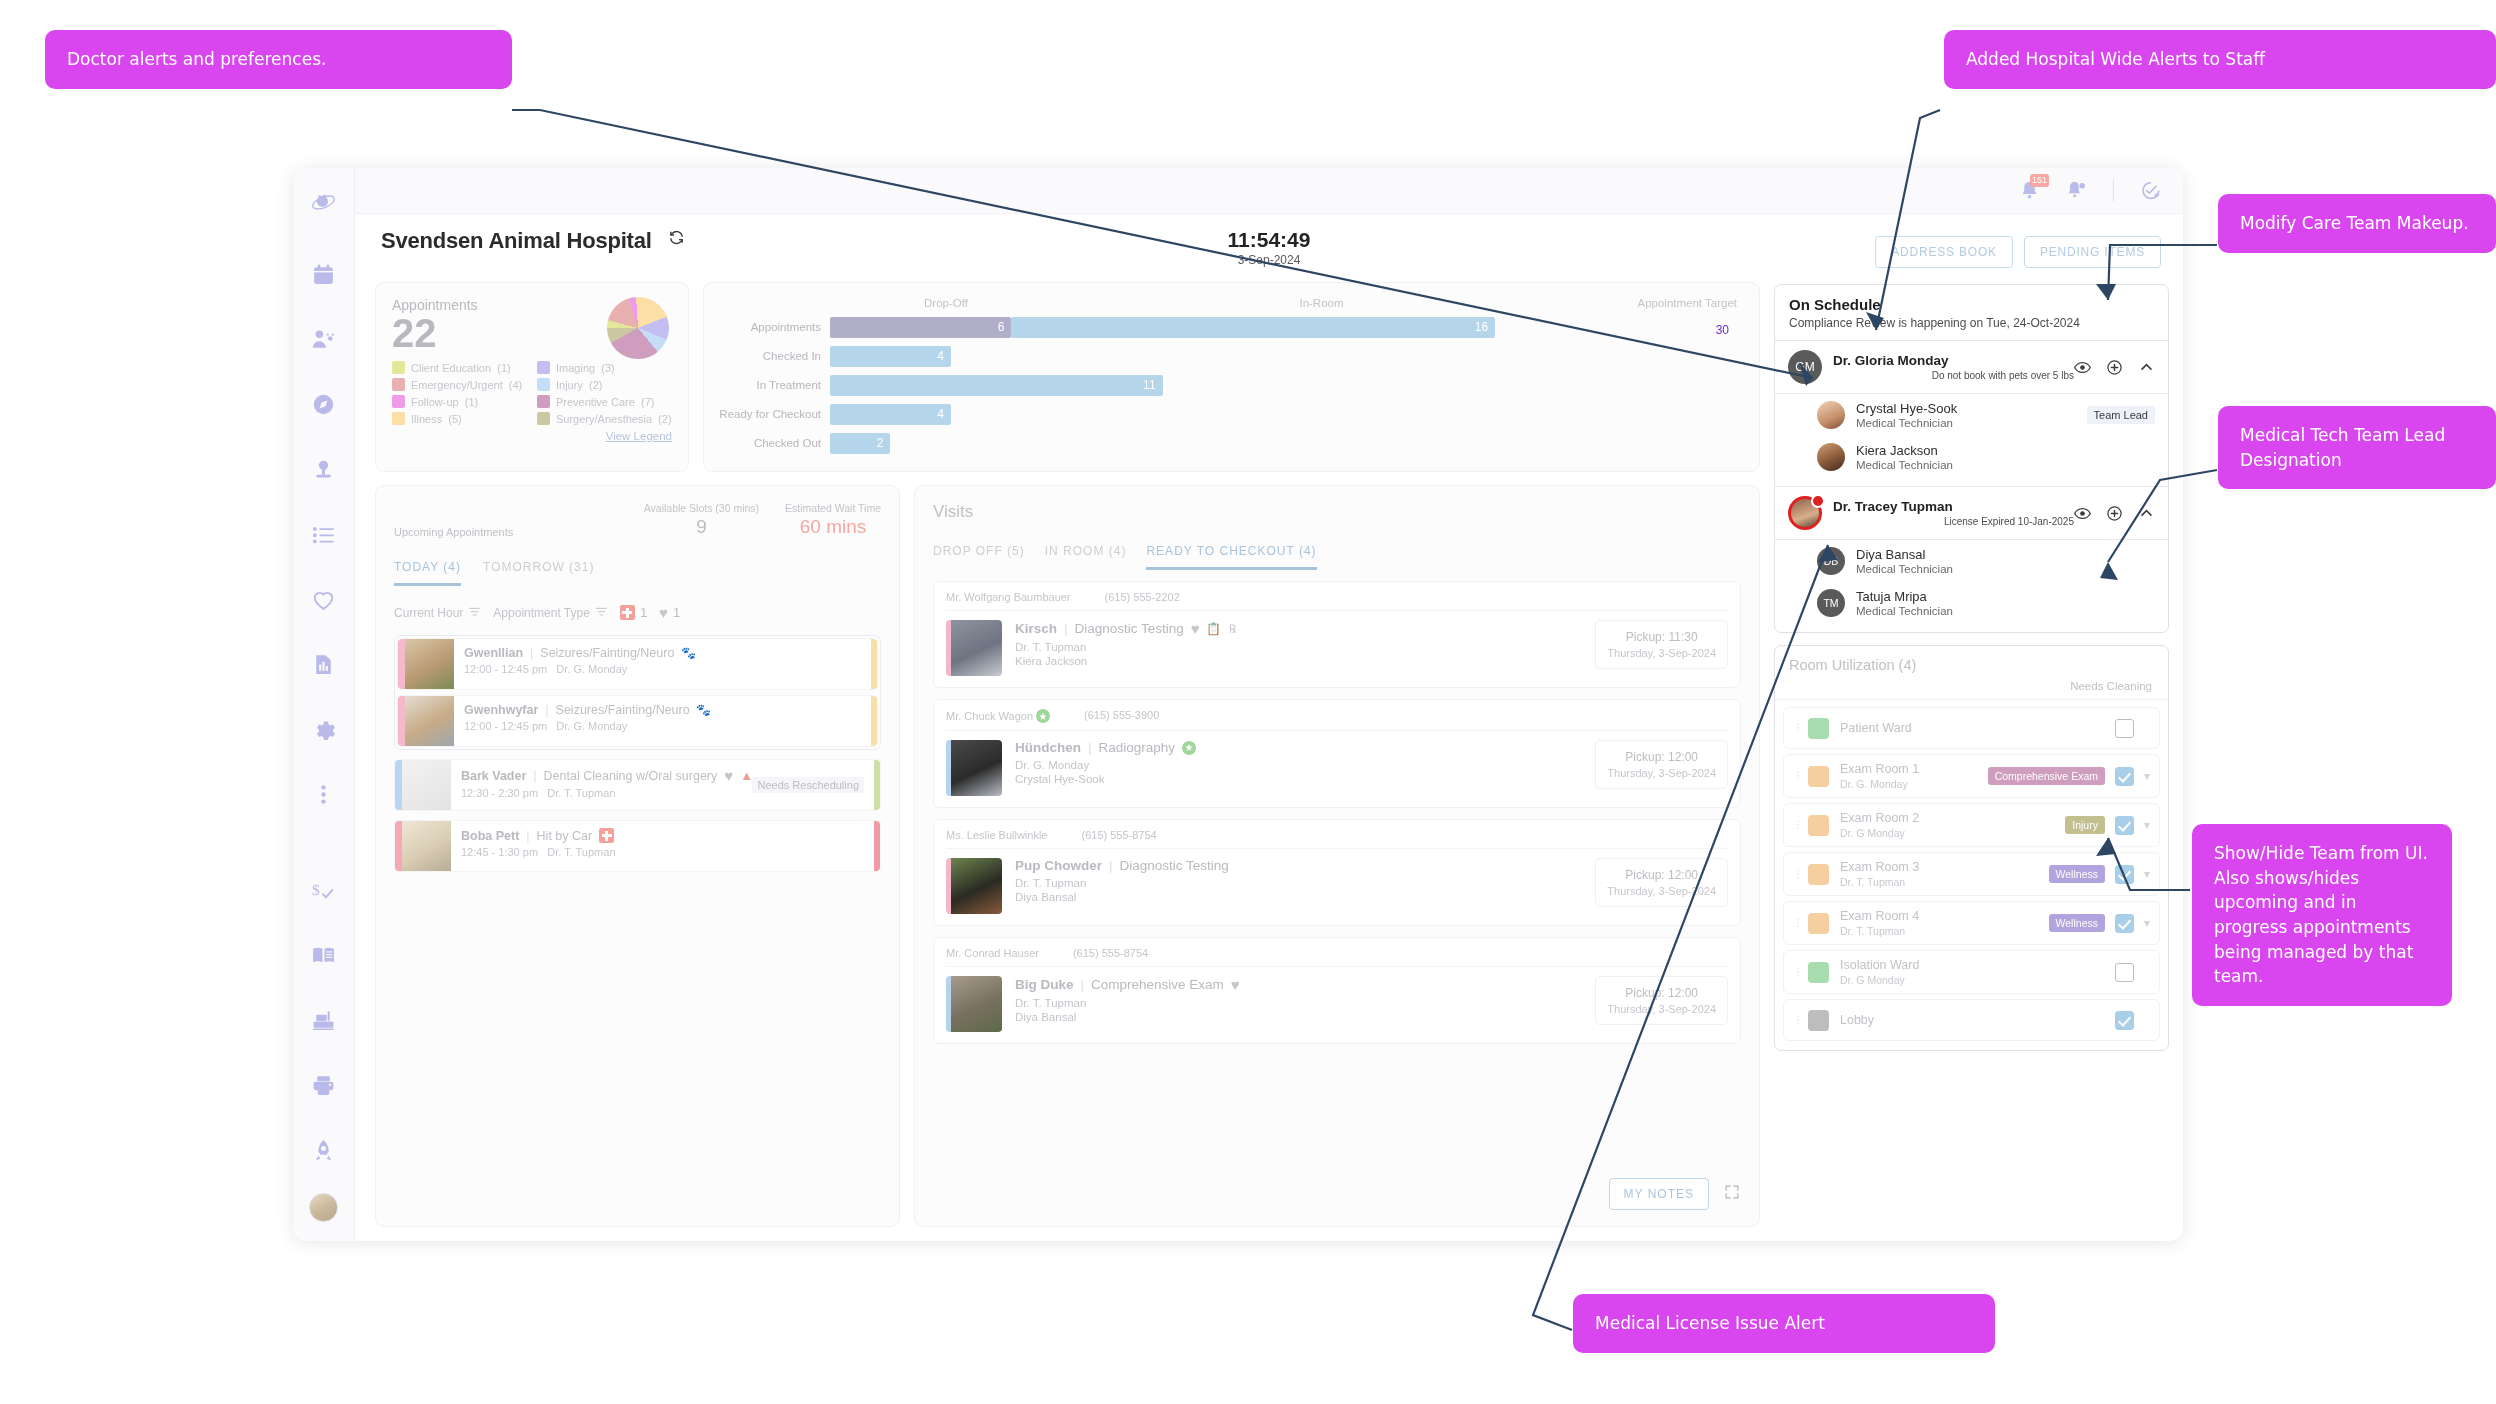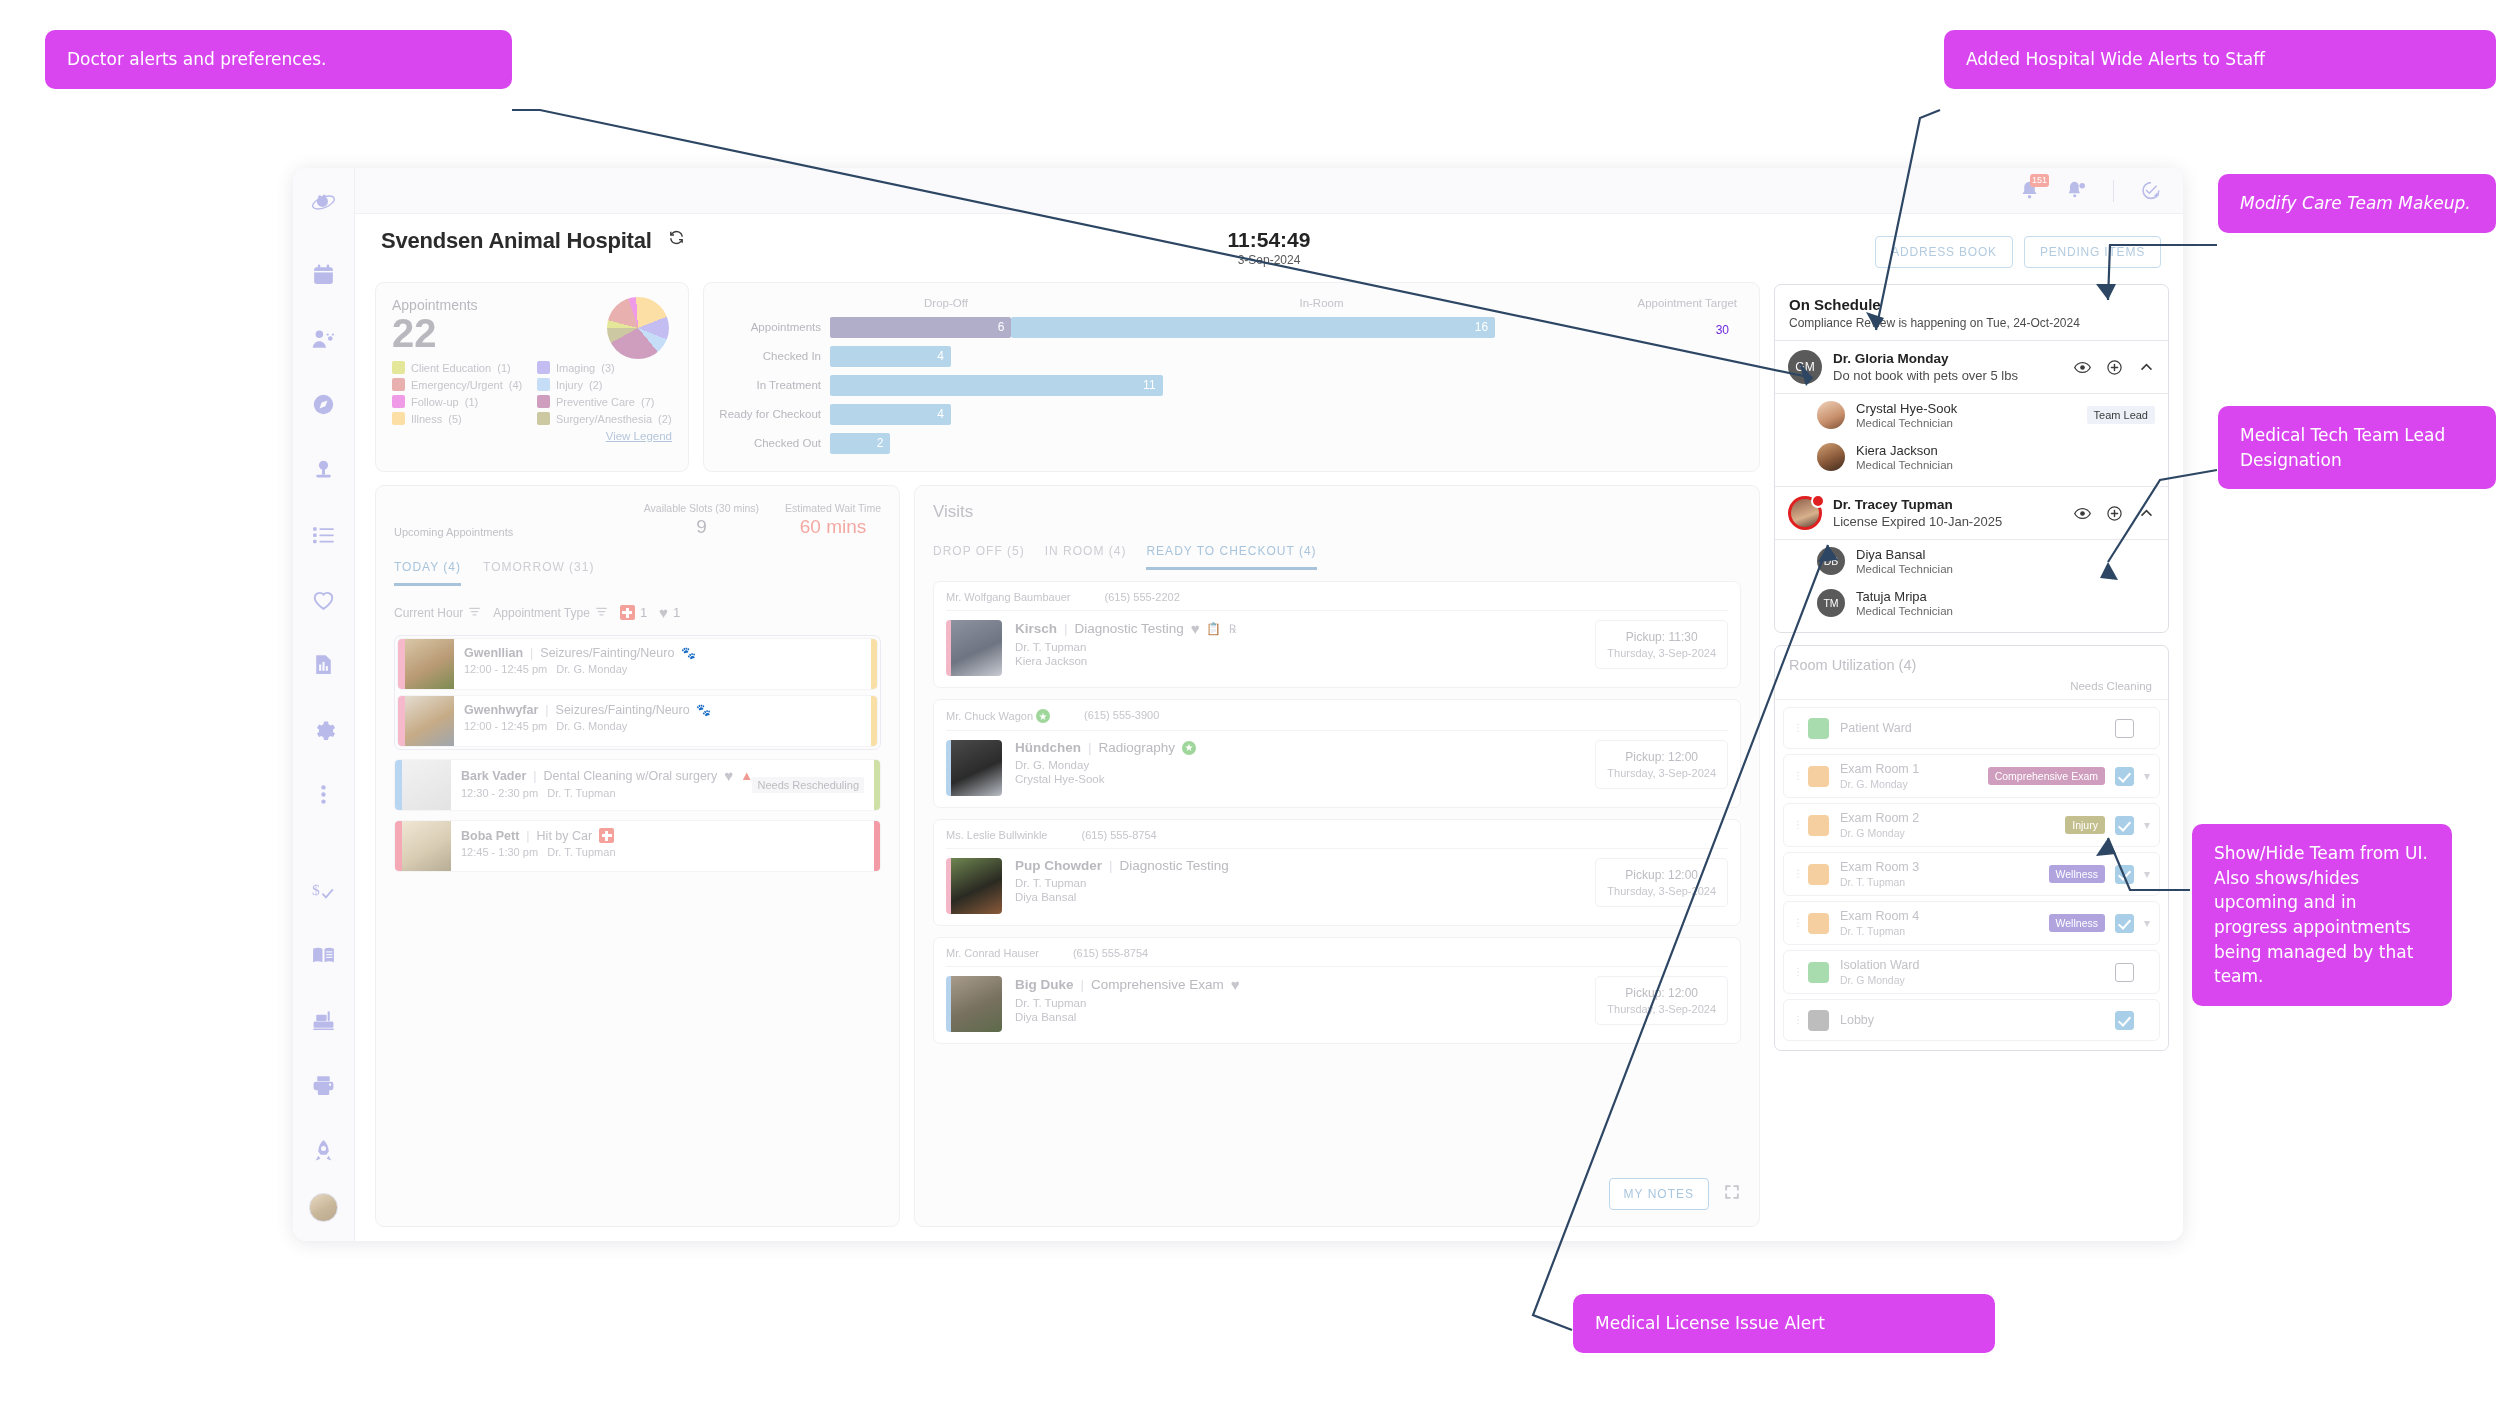--- a/index.html
+++ b/index.html
@@ -178,21 +178,21 @@
   .rphead p { font-size:12px; color:#4c4c4c; margin-top:3px; }
   .docrow { display:flex; align-items:center; padding:9px 13px; border-bottom:1px solid #e9e9ee; }
   .docav { width:34px; height:34px; border-radius:50%; background:#5a5a5a; color:#fff; font-size:12px;
            display:flex; align-items:center; justify-content:center; flex-shrink:0; }
   .docav.photo { background: linear-gradient(160deg,#8d5f4a,#d8b08c 60%,#5b4036); border:3px solid #e02020; }
   .docav-wrap { position:relative; flex-shrink:0; }
   .clockbadge { position:absolute; right:-3px; top:-2px; width:14px; height:14px; border-radius:50%;
                 background:#e02020; border:2px solid #fff; }
   .docinfo { margin-left:11px; flex:1; min-width:0;}
   .docname { font-size:13.5px; font-weight:bold; color:#232323; }
-  .docnote { font-size:13px; color:#4c4c4c; margin-top:2px; }
+  .docnote { font-size:10px; color:#4c4c4c; margin-top:2px;text-align:right; }
   .docicons { display:flex; align-items:center; gap:15px; color:#3b3b3b; }
   .docicons svg { width:17px; height:17px; fill:currentColor; display:block; cursor:pointer;}
   .teamrow { display:flex; align-items:center; padding:7px 13px 7px 42px; }
   .teamav { width:28px; height:28px; border-radius:50%; flex-shrink:0; background:#5a5a5a; color:#fff;
             font-size:10.5px; display:flex; align-items:center; justify-content:center; }
   .teamav.p1 { background: linear-gradient(155deg,#f1d3bb,#c78f6b 60%,#7d4f35); }
   .teamav.p2 { background: linear-gradient(155deg,#d2a173,#8a5a3b 55%,#3f2a1d); }
   .teaminfo { margin-left:11px; flex:1; }
   .teamname { font-size:13px; color:#2e2e2e; }
   .teamrole { font-size:11.5px; color:#6a6a6a; margin-top:1px; }
@@ -947,21 +947,21 @@
       <polygon points="1828,545 1818,562 1838,560"></polygon>
     </g>
   </svg>
 
   <div class="callout" style="left:45px; top:30px; width:467px;">
     <span>Doctor alerts and preferences.</span>
   </div>
   <div class="callout" style="left:1944px; top:30px; width:552px;">
     <span>Added Hospital Wide Alerts to Staff</span>
   </div>
-  <div class="callout" style="left:2218px; top:174px; width:278px;font-style:italic;">
+  <div class="callout" style="left:2218px; top:194px; width:278px;">
     <span>Modify Care Team Makeup.</span>
   </div>
   <div class="callout" style="left:2218px; top:406px; width:278px;">
     <span>Medical Tech Team Lead Designation</span>
   </div>
   <div class="callout" style="left:2192px; top:824px; width:260px;">
     <span>Show/Hide Team from UI. Also shows/hides upcoming and in progress appointments being managed by that team.</span>
   </div>
   <div class="callout" style="left:1573px; top:1294px; width:422px;">
     <span>Medical License Issue Alert</span>

